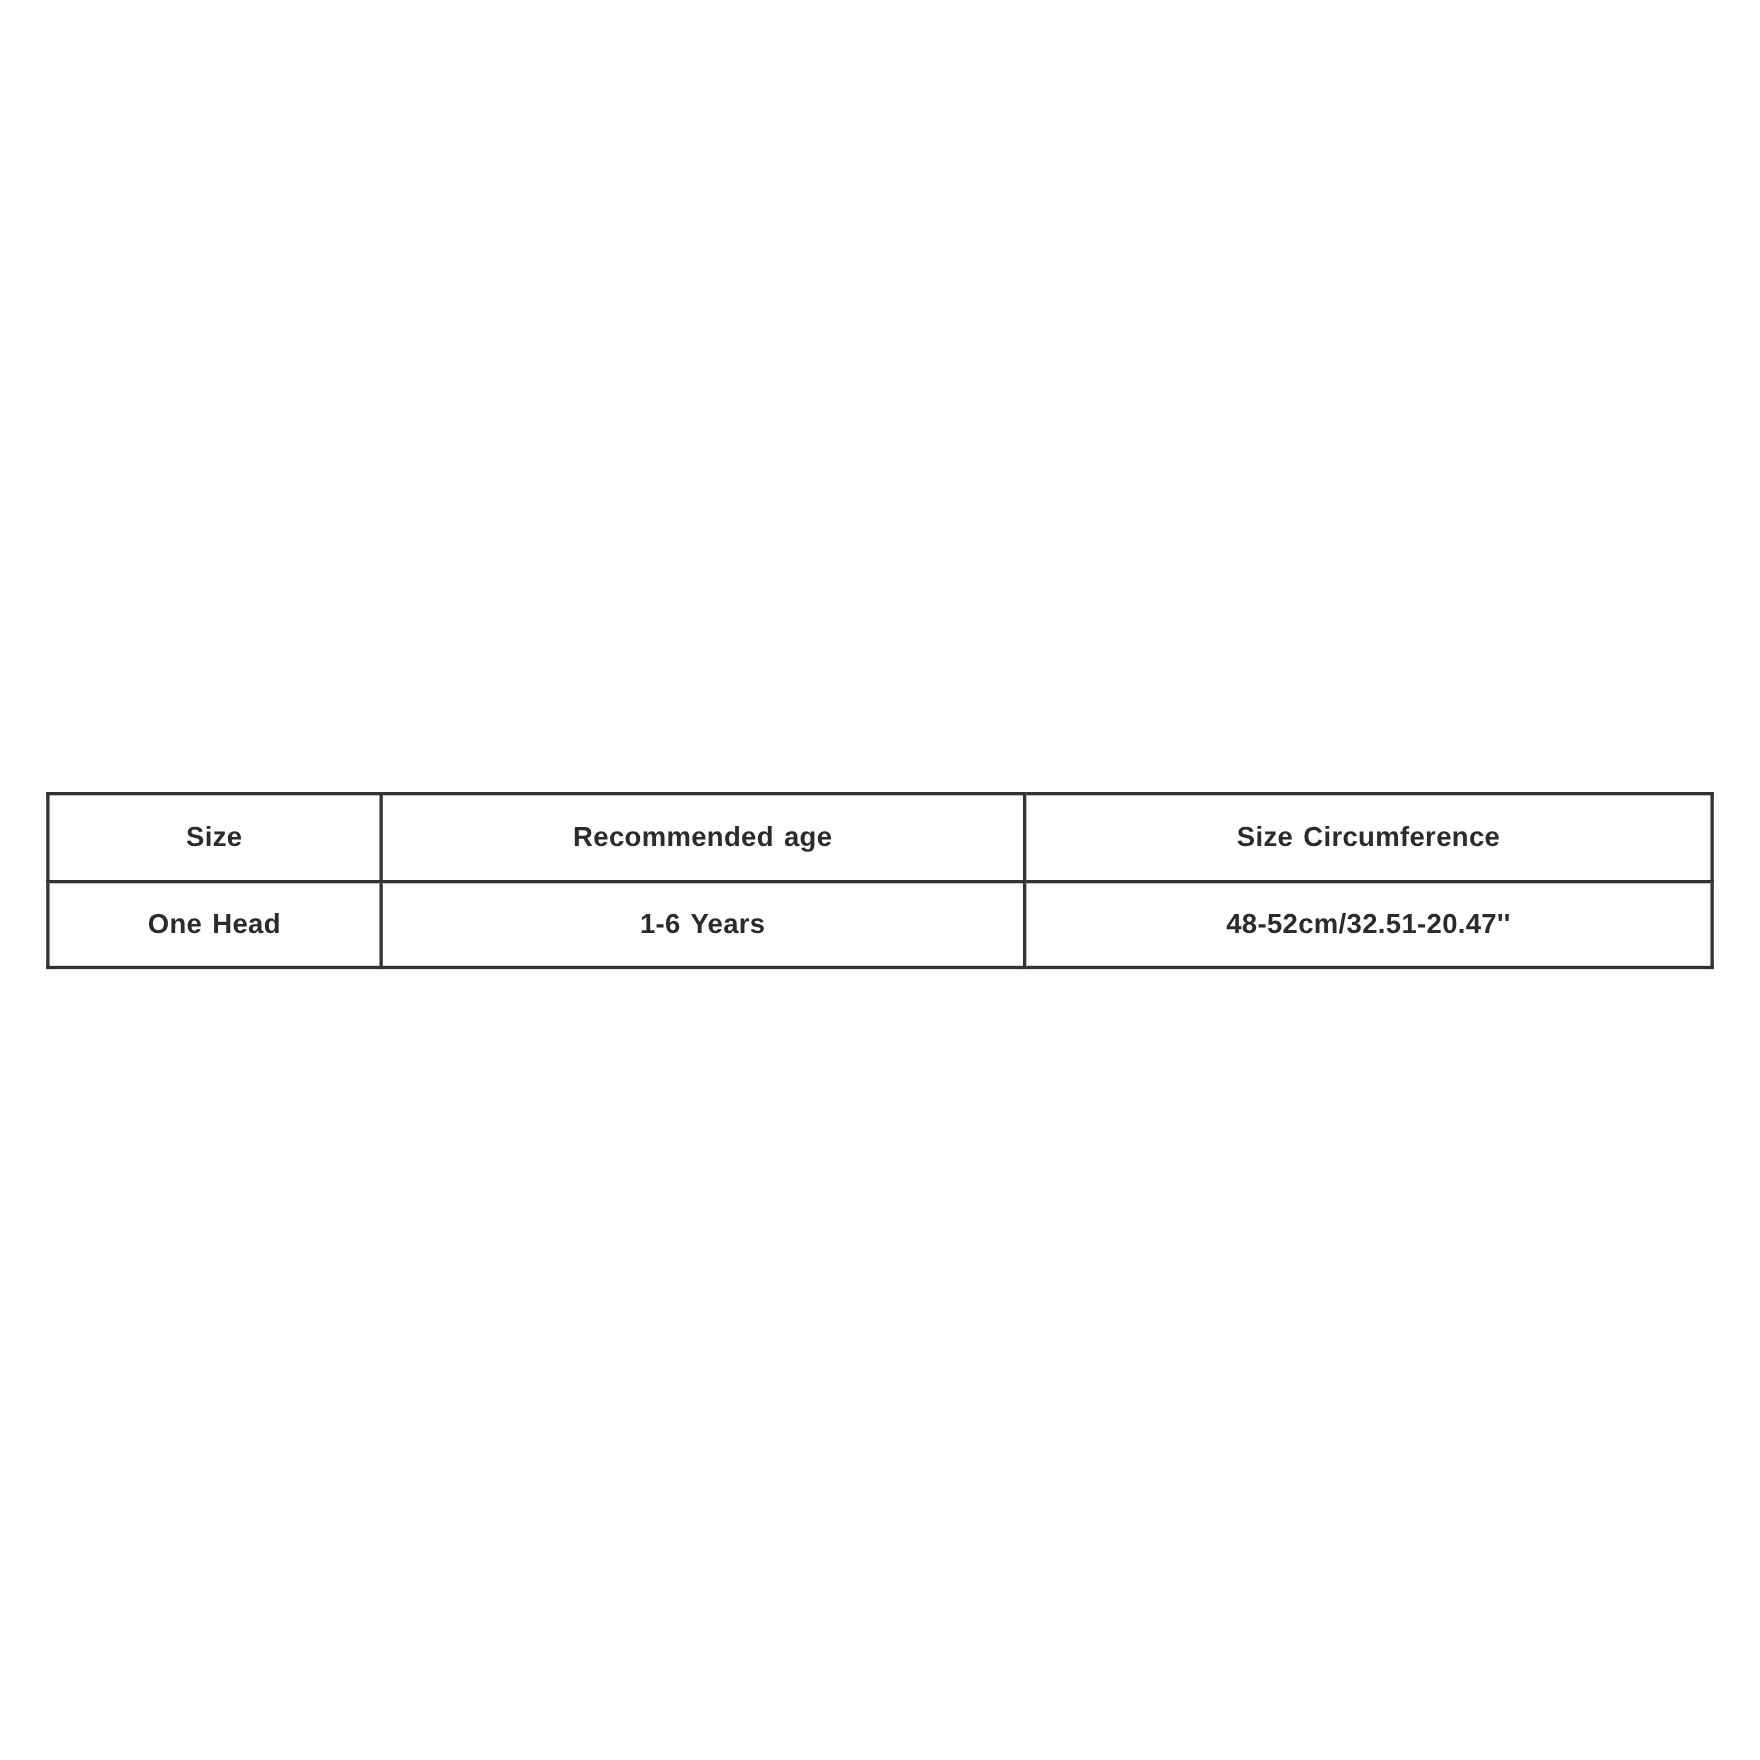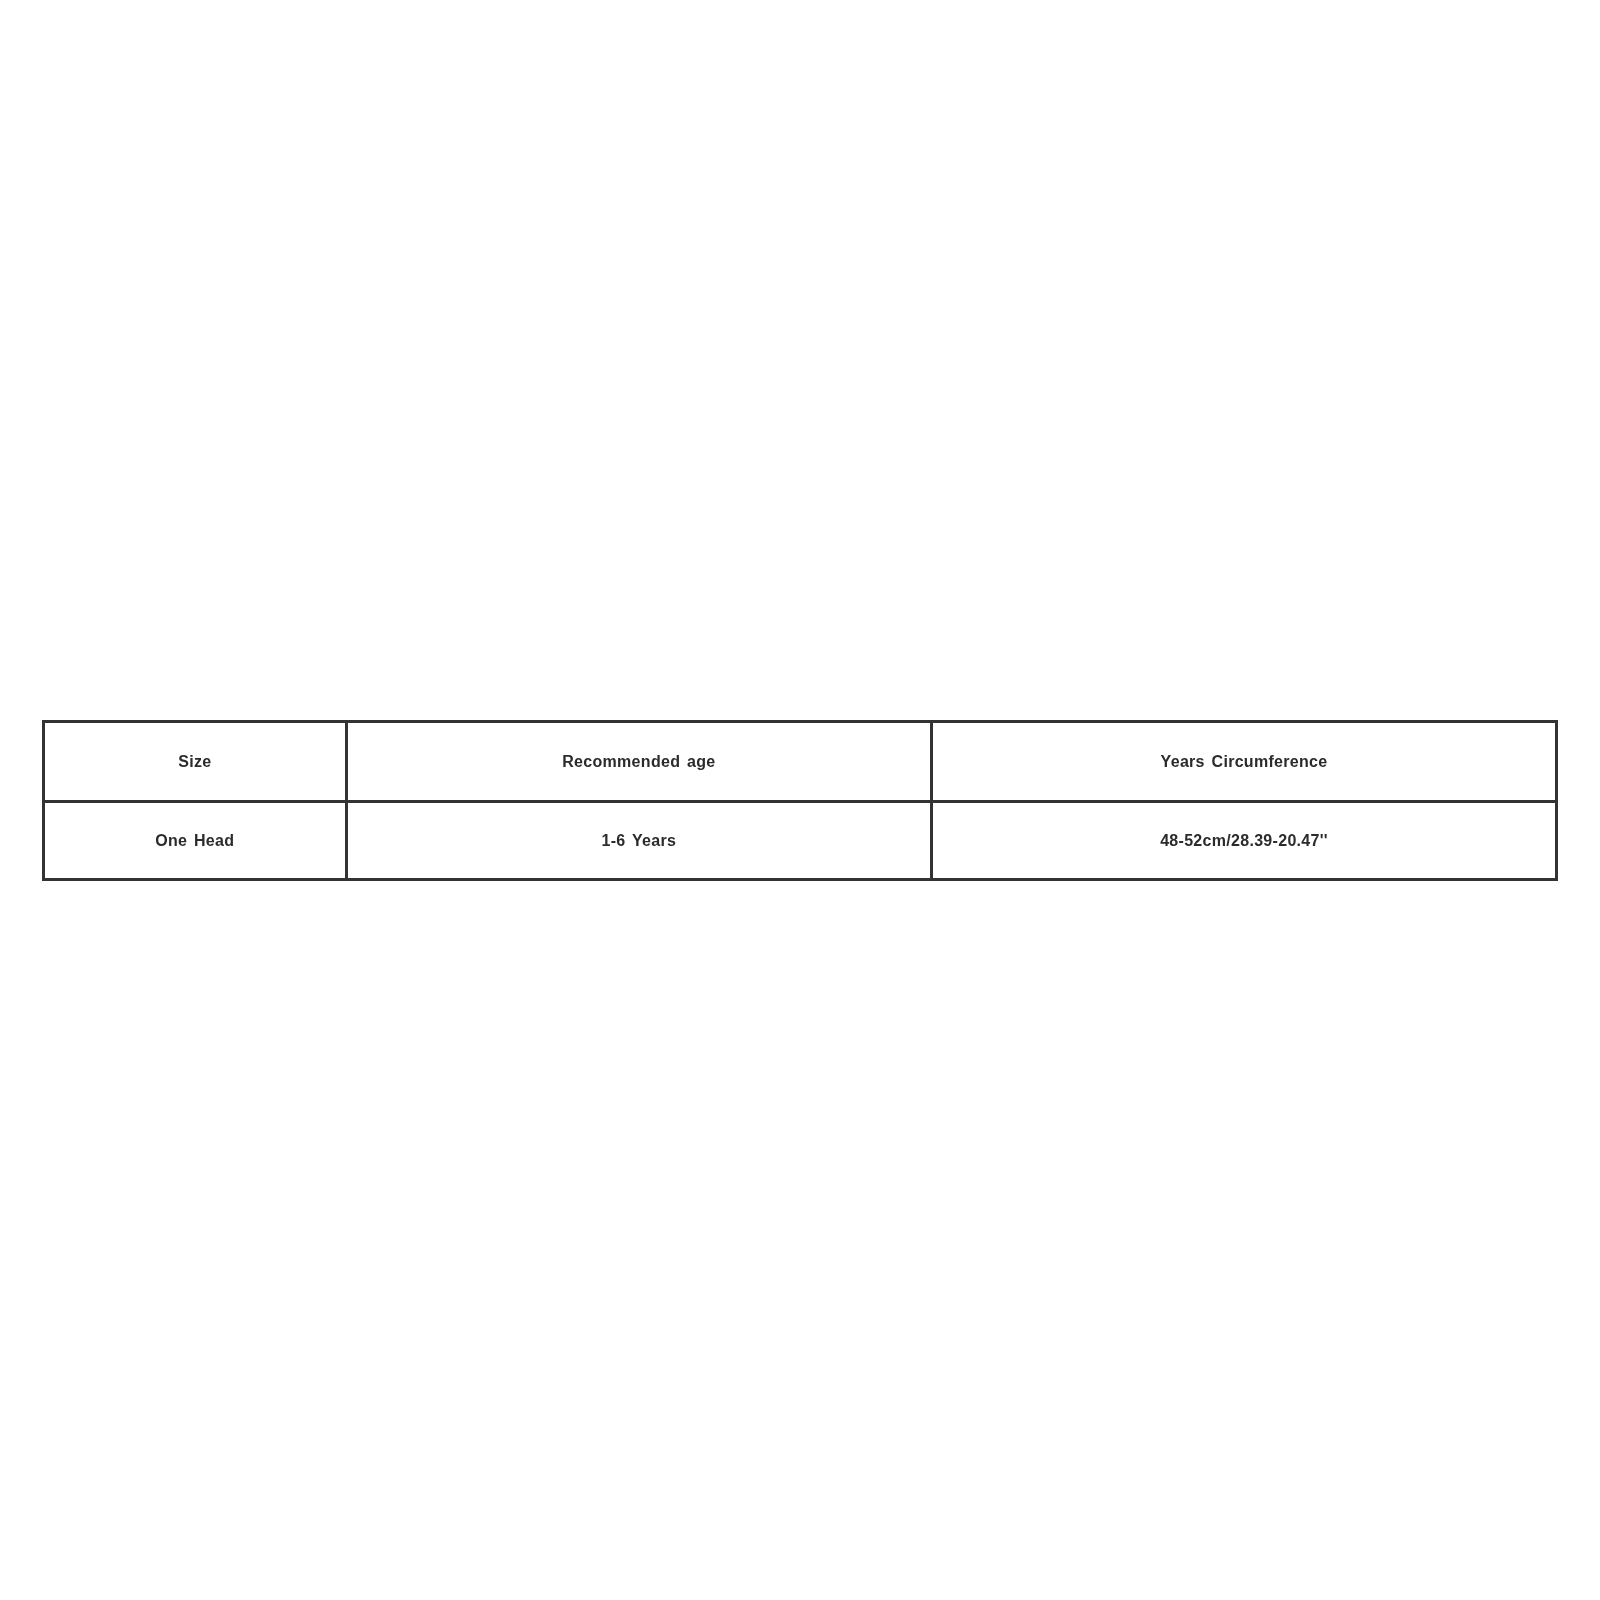--- a/index.html
+++ b/index.html
@@ -19,21 +19,21 @@
     width: 100%;
     border-collapse: collapse;
     table-layout: fixed;
   }
   table.size-chart th,
   table.size-chart td {
     border: 3px solid #333333;
     text-align: center;
     vertical-align: middle;
     font-weight: bold;
-    font-size: 16px;
+    font-size: 25px;
     color: #2b2b2b;
     letter-spacing: 0.3px;
     word-spacing: 2px;
   }
   table.size-chart th { height: 80px; }
   table.size-chart td { height: 78px; }
   col.c1 { width: 20.0%; }
   col.c2 { width: 38.7%; }
   col.c3 { width: 41.3%; }
 </style>
@@ -44,24 +44,24 @@
   <table class="size-chart">
     <colgroup>
       <col class="c1">
       <col class="c2">
       <col class="c3">
     </colgroup>
     <thead>
       <tr>
         <th>Size</th>
         <th>Recommended age</th>
-        <th>Years Circumference</th>
+        <th>Size Circumference</th>
       </tr>
     </thead>
     <tbody>
       <tr>
         <td>One Head</td>
         <td>1-6 Years</td>
-        <td>48-52cm/28.39-20.47''</td>
+        <td>48-52cm/32.51-20.47''</td>
       </tr>
     </tbody>
   </table>
 </div>
 
 </body></html>

